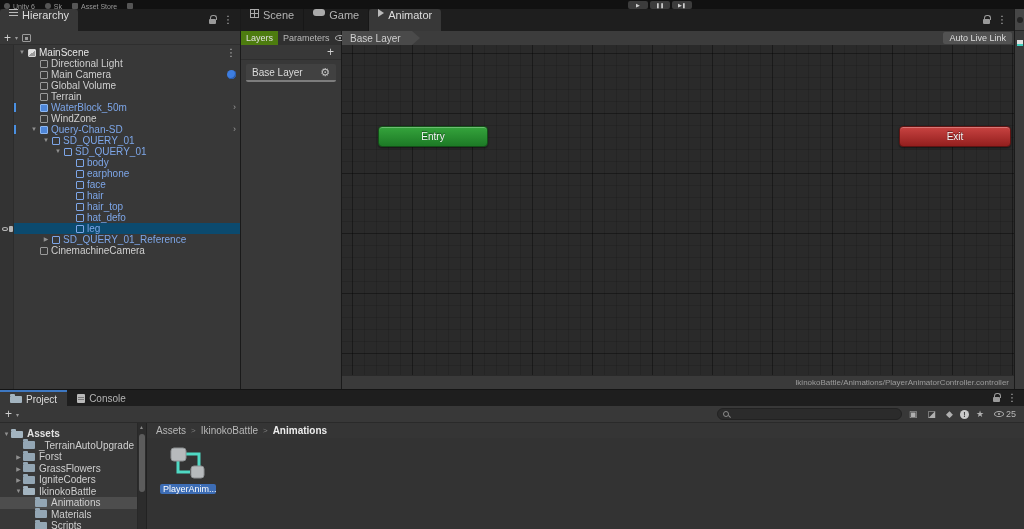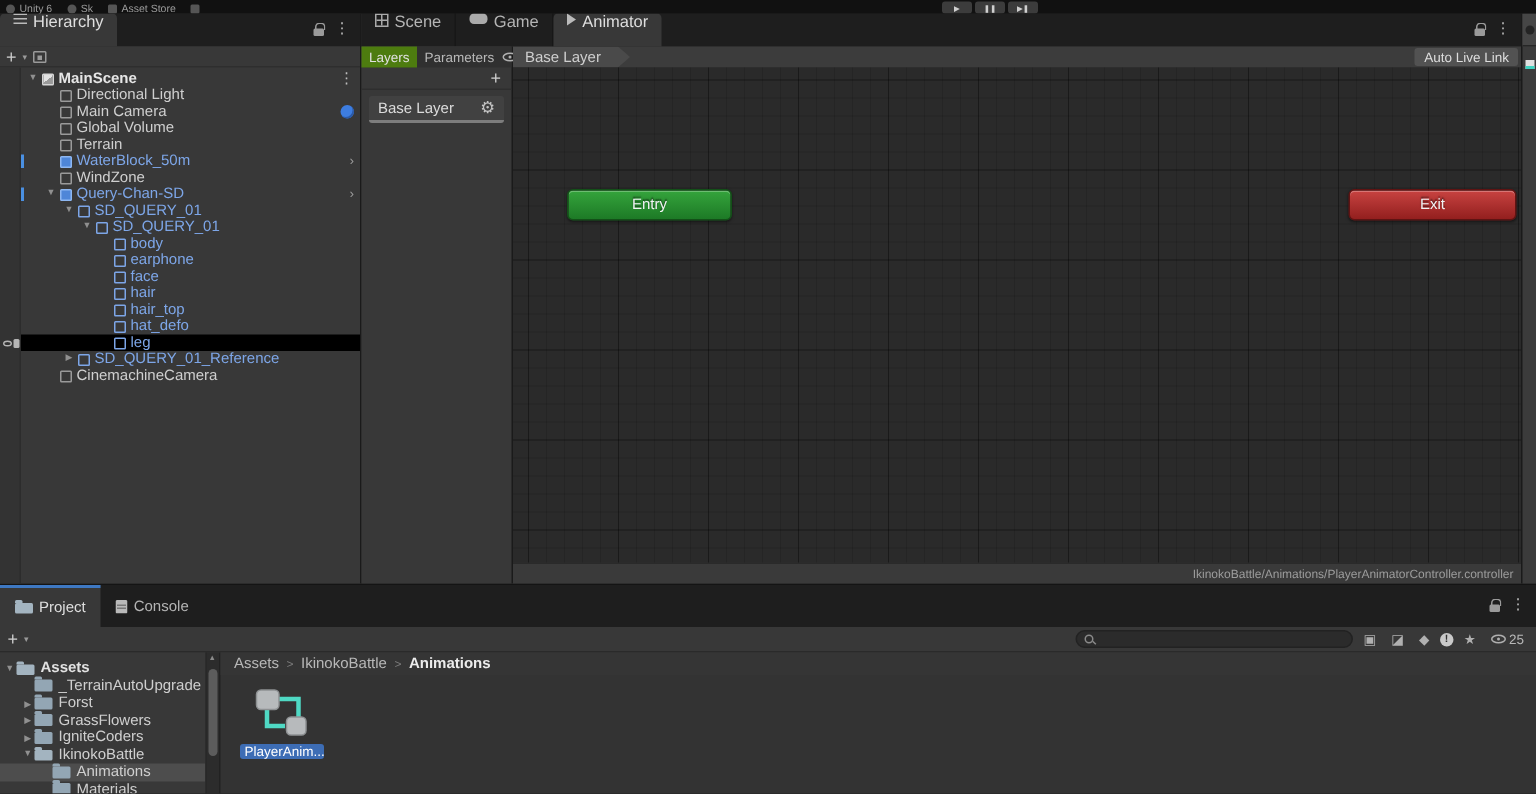--- a/index.html
+++ b/index.html
@@ -48,24 +48,24 @@
 
   
   .mid{display:flex;height:380px}
   .hierarchy{width:241px;flex:none;border-right:1px solid #1a1a1a;background:#383838;display:flex;flex-direction:column}
   .h-search{height:14px;display:flex;align-items:center;gap:4px;padding:0 4px;background:#383838;border-bottom:1px solid #2e2e2e;flex:none}
   .search-box{flex:1;height:11px;background:#2a2a2a;border:1px solid #222;border-radius:6px;display:flex;align-items:center;gap:3px;padding:0 5px;font-size:8px;color:#7d7d7d}
   .pickfilter{width:9px;height:8px;border:1px solid #9a9a9a;border-radius:1px;background-image:linear-gradient(#9a9a9a,#9a9a9a);background-size:3px 3px;background-position:2px 2px;background-repeat:no-repeat}
   .h-tree{flex:1;position:relative;padding-left:14px;padding-top:2px;overflow:hidden}
   .gutter-strip{position:absolute;left:0;top:0;bottom:0;width:14px;background:#333;border-right:1px solid #2c2c2c}
   .h-row{height:11px;display:flex;align-items:center;font-size:10px;line-height:11px;position:relative;color:#cfcfcf;white-space:nowrap}
-  .h-row.sel{background:#000000}
+  .h-row.sel{background:#0c4a6e}
   .h-row .arrow{width:10px;text-align:center;font-size:6px;color:#909090;flex:none}
   .h-label.blue{color:#7da6e8}
-  .h-label.bold{font-weight:bold;color:#e6e6e6}
+  .h-label.bold{font-weight:normal;color:#e6e6e6}
   .h-bar{position:absolute;left:0;top:1px;bottom:1px;width:2px;background:#4a90e2}
   .row-right{margin-left:auto;display:flex;align-items:center;gap:3px;padding-right:4px}
   .chev{color:#9a9a9a;font-size:9px;line-height:1}
   .gutter-icons{position:absolute;left:-14px;width:14px;height:11px;display:flex;align-items:center;justify-content:center;gap:1px}
   .g-eye{width:6px;height:4px;border:1px solid #b5b5b5;border-radius:50%}
   .g-pick{width:4px;height:6px;background:#b5b5b5;border-radius:1px}
 
   .centerpane{flex:1;display:flex;flex-direction:column;min-width:0}
   .center-body{flex:1;display:flex;min-height:0}
 
@@ -93,21 +93,21 @@
   .state{position:absolute;border-radius:4px;display:flex;align-items:center;justify-content:center;font-size:10px;color:#f2f5f5;text-shadow:0 -1px 1px rgba(0,0,0,.55);box-shadow:inset 0 1px 0 rgba(255,255,255,.28),0 1px 2px rgba(0,0,0,.5)}
   .anim-path{height:14px;background:#3a3a3a;border-top:1px solid #2a2a2a;display:flex;align-items:center;justify-content:flex-end;padding:0 5px;font-size:8px;color:#9c9c9c;flex:none}
 
   .sliver{width:10px;flex:none;border-left:1px solid #1a1a1a;background:#3b3b3b;display:flex;flex-direction:column;align-items:center}
   .sliver-tab{height:22px;width:100%;background:#464646;border-bottom:1px solid #262626;display:flex;align-items:center;justify-content:center}
   .sliver-dot{width:6px;height:6px;border-radius:50%;background:#242424}
   .sliver-ico{width:6px;height:6px;background:#e0e0e0;border-bottom:2px solid #3fd2c0;margin-top:9px}
 
   
   .bottomregion{height:140px;border-top:1px solid #141414;display:flex;flex-direction:column;background:#333}
-  .b-tabbar{height:28px;background:#1e1e1e;display:flex;align-items:stretch;flex:none}
+  .b-tabbar{height:16px;background:#1e1e1e;display:flex;align-items:stretch;flex:none}
   .b-tab{display:flex;align-items:center;gap:4px;padding:0 10px;font-size:10px;color:#b4b4b4}
   .b-tab.active{background:#383838;border-top:2px solid #3e78c2;color:#dedede}
   .b-toolbar{height:17px;background:#383838;border-bottom:1px solid #2a2a2a;display:flex;align-items:center;gap:4px;padding:0 5px;flex:none}
   .b-search{margin-left:auto;width:185px;height:12px;background:#2b2b2b;border:1px solid #222;border-radius:6px;display:flex;align-items:center;gap:3px;padding:0 5px;color:#7d7d7d;font-size:8px}
   .tool-ico{color:#b0b0b0;font-size:9px;line-height:1;padding:0 3px}
   .info-ico{width:9px;height:9px;border-radius:50%;background:#c9c9c9;color:#333;font-size:7px;font-weight:bold;display:flex;align-items:center;justify-content:center}
   .eyecount{display:flex;align-items:center;gap:2px;color:#b8b8b8;font-size:9px;padding:0 3px}
   .b-content{flex:1;display:flex;min-height:0}
   .b-tree{width:137px;flex:none;background:#383838;padding-top:5px;overflow:hidden}
   .p-row{height:11.5px;display:flex;align-items:center;font-size:10px;color:#cfcfcf;white-space:nowrap}

